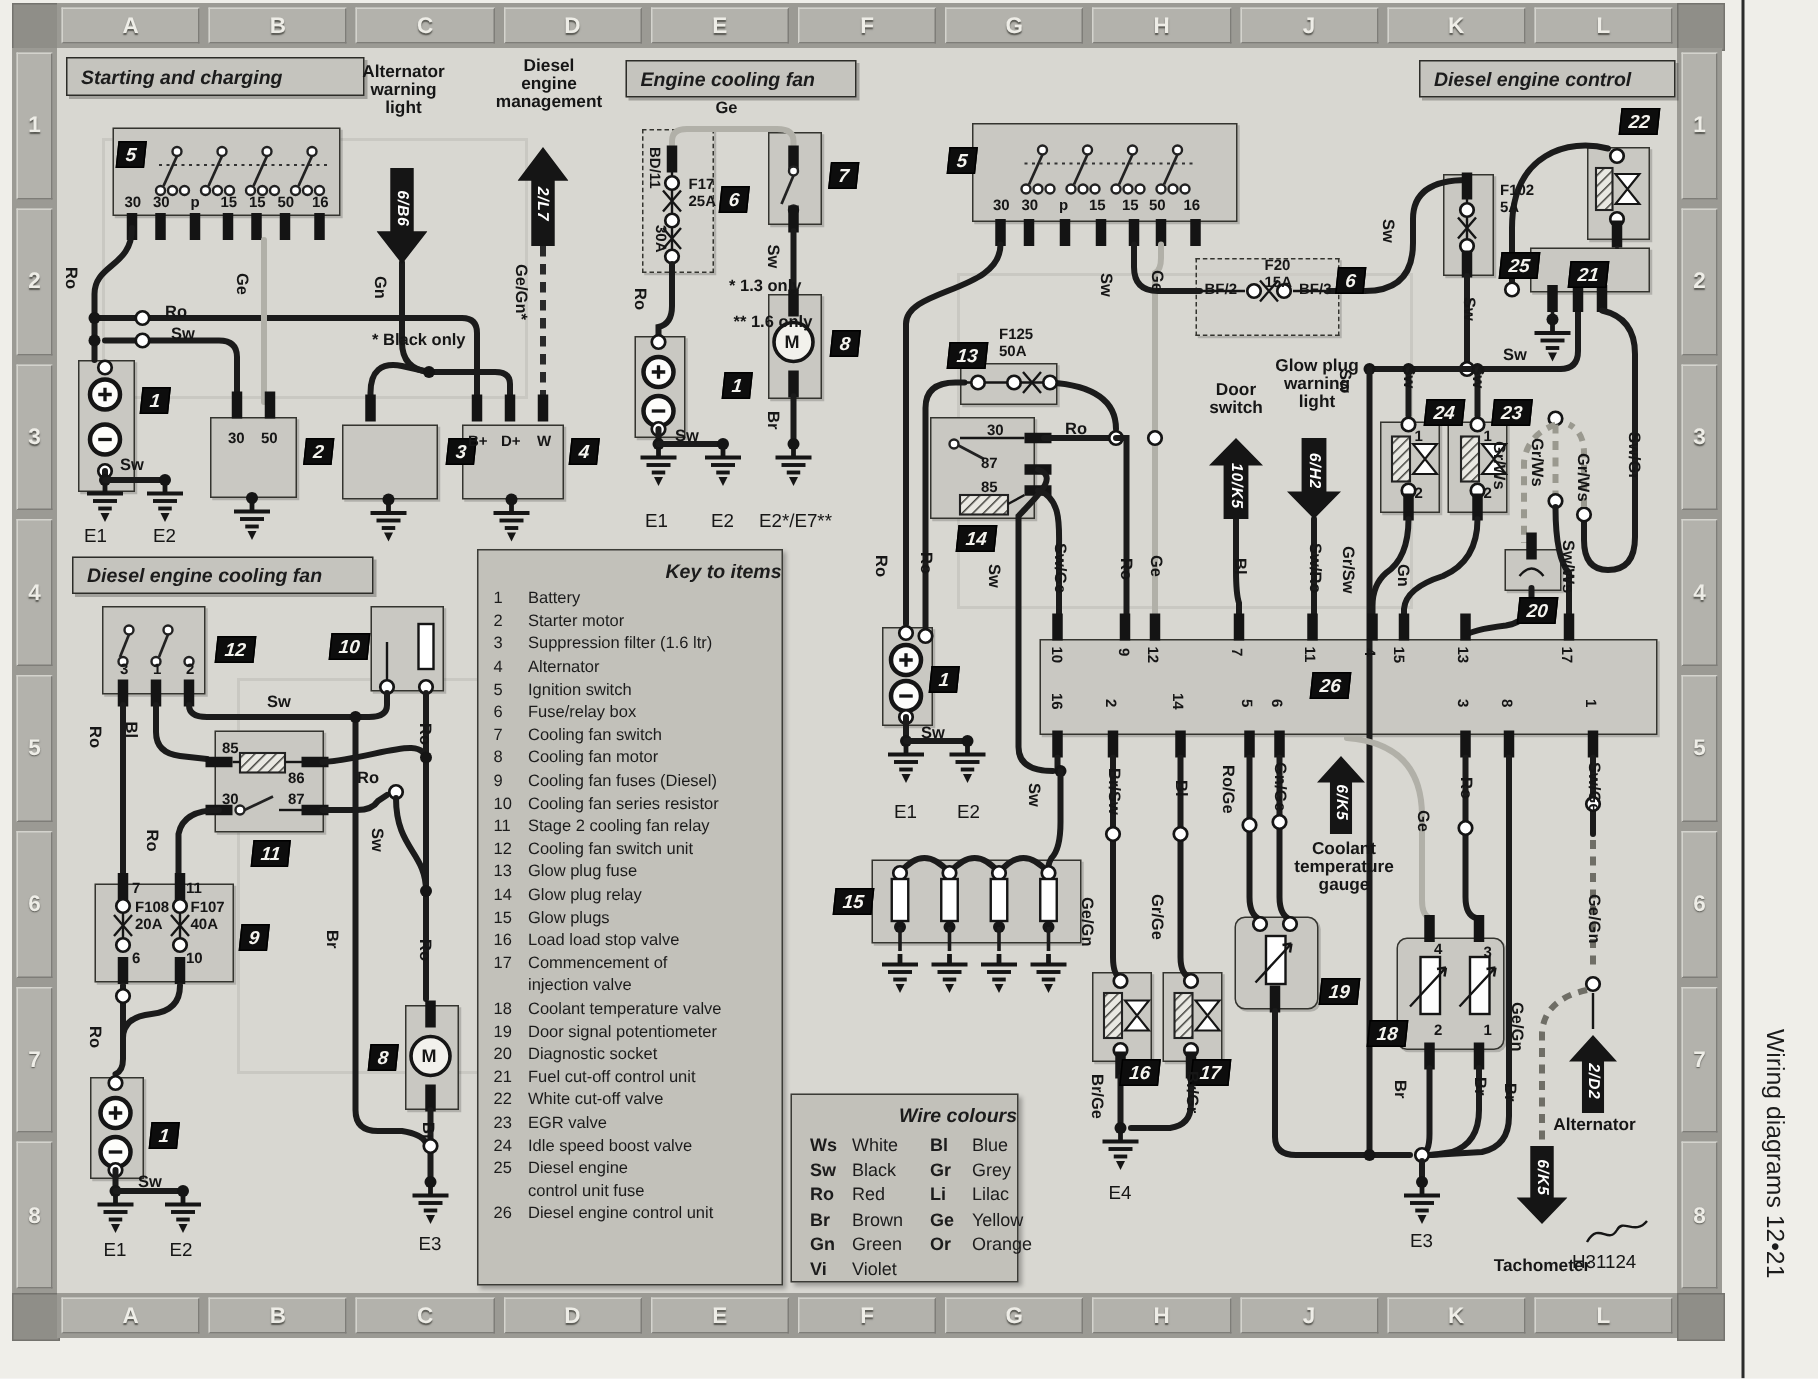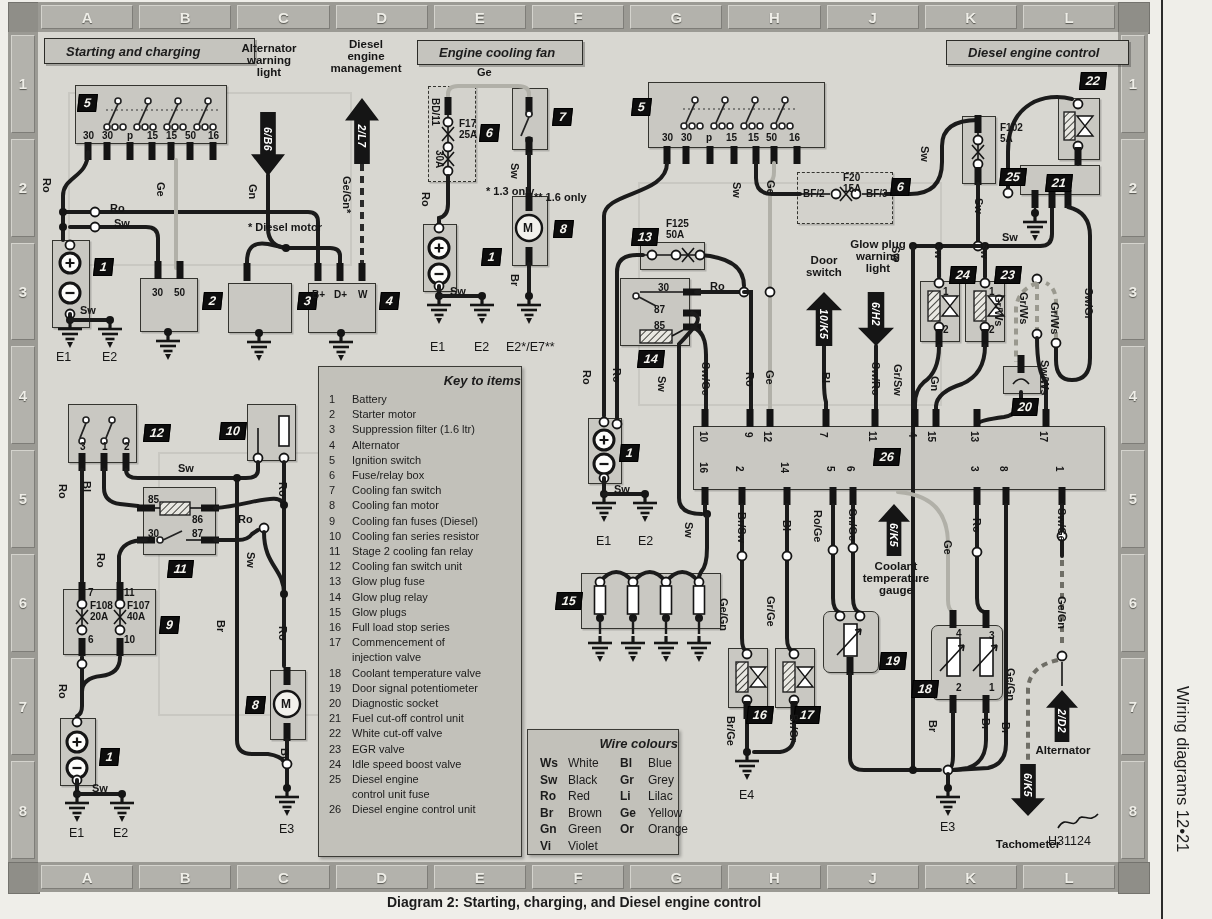--- a/index.html
+++ b/index.html
@@ -19,21 +19,21 @@
   .cbox.dash{border-style:dashed;background:rgba(207,206,200,.55);}
   .cbox.round{border-radius:7px;}
   .panel{position:absolute;background:#c2c1ba;border:1.6px solid #3b3b36;box-shadow:2px 2px 3px rgba(0,0,0,.28);}
   .ptitle{font:italic 700 13px "Liberation Sans",sans-serif;text-align:right;margin:6px 0 4px;}
   .krow{display:flex;gap:5px;padding:0 6px 0 10px;font:400 11px/15.2px "Liberation Sans",sans-serif;}
   .knum{width:18px;flex:none;}
   .ktext{white-space:pre-line;}
   .crow{display:grid;grid-template-columns:28px 52px 28px 1fr;padding:0 4px 0 12px;font:400 12px/16.5px "Liberation Sans",sans-serif;}
   .cab{font-weight:700;}
   .shdr{position:absolute;background:#c5c4be;border:1.6px solid #2c2c28;box-shadow:2px 2px 0 rgba(0,0,0,.25);
-        font:italic 700 13px "Liberation Sans",sans-serif;display:flex;align-items:center;padding-left:21px;}
+        font:italic 700 13px "Liberation Sans",sans-serif;display:flex;align-items:center;padding-left:9px;}
   .badge{position:absolute;background:#0d0d0d;color:#f4f3ee;font:italic 700 12.5px "Liberation Sans",sans-serif;
          padding:1px 5px;transform:skewX(-6deg);border:1px solid #000;}
   .lbl{position:absolute;font:700 11px "Liberation Sans",sans-serif;color:#161616;white-space:pre-line;
        transform-origin:0 0;line-height:1.06;}
   .lbl.t{font:600 10px "Liberation Sans",sans-serif;}
   .lbl.f{font:600 10px "Liberation Sans",sans-serif;}
   .lbl.p{font:600 10px "Liberation Sans",sans-serif;}
   .lbl.n{font:700 11.5px "Liberation Sans",sans-serif;text-align:center;transform:translateX(-50%);}
   .lbl.g{font:400 12.5px "Liberation Sans",sans-serif;}
   .lbl.m{font:700 12px "Liberation Sans",sans-serif;}
@@ -218,21 +218,21 @@
       <div class="krow">
         <span class="knum">14</span>
         <span class="ktext">Glow plug relay</span>
       </div>
       <div class="krow">
         <span class="knum">15</span>
         <span class="ktext">Glow plugs</span>
       </div>
       <div class="krow">
         <span class="knum">16</span>
-        <span class="ktext">Full load stop series</span>
+        <span class="ktext">Load load stop valve</span>
       </div>
       <div class="krow">
         <span class="knum">17</span>
         <span class="ktext">Commencement of
 injection valve</span>
       </div>
       <div class="krow">
         <span class="knum">18</span>
         <span class="ktext">Coolant temperature valve</span>
       </div>
@@ -700,20 +700,21 @@
       <use href="#dot" x="645" y="494"></use>
     <use href="#gnd" x="604" y="496"></use>
       <use href="#gnd" x="645" y="496"></use>
 
     <path d="M1058,828 C1066,814 1072,830 1078,820 C1082,812 1090,824 1098,814" class="th"></path>
   </svg>
 
   <div class="shdr" style="left: 44px; top: 38px; width: 188px; height: 24px;">Starting and charging</div>
     <div class="shdr" style="left: 417px; top: 40px; width: 143px; height: 23px;">Engine cooling fan</div>
     <div class="shdr" style="left: 946px; top: 40px; width: 160px; height: 23px;">Diesel engine control</div>
+    <div class="shdr" style="left: 48px; top: 371px; width: 190px; height: 23px;">Diesel engine cooling fan</div>
   <div class="badge" style="left: 78px; top: 94px;">5</div>
     <div class="badge" style="left: 94px; top: 258px;">1</div>
     <div class="badge" style="left: 203px; top: 292px;">2</div>
     <div class="badge" style="left: 298px; top: 292px;">3</div>
     <div class="badge" style="left: 380px; top: 292px;">4</div>
     <div class="badge" style="left: 480px; top: 124px;">6</div>
     <div class="badge" style="left: 553px; top: 108px;">7</div>
     <div class="badge" style="left: 482px; top: 248px;">1</div>
     <div class="badge" style="left: 554px; top: 220px;">8</div>
     <div class="badge" style="left: 144px; top: 424px;">12</div>
@@ -751,37 +752,37 @@
 light</div>
     <div class="lbl n" style="left: 366px; top: 38px;">Diesel
 engine
 management</div>
     <div class="lbl" style="left: 52px; top: 178px; transform: rotate(90deg);">Ro</div>
     <div class="lbl" style="left: 110px; top: 203px;">Ro</div>
     <div class="lbl" style="left: 114px; top: 218px;">Sw</div>
     <div class="lbl" style="left: 166px; top: 182px; transform: rotate(90deg);">Ge</div>
     <div class="lbl" style="left: 258px; top: 184px; transform: rotate(90deg);">Gn</div>
     <div class="lbl" style="left: 352px; top: 176px; transform: rotate(90deg);">Ge/Gn*</div>
-    <div class="lbl nb" style="left: 248px; top: 222px;">* Diesel motor</div>
+    <div class="lbl nb" style="left: 248px; top: 222px;">* Black only</div>
     <div class="lbl t" style="left: 152px; top: 287px;">30</div>
     <div class="lbl t" style="left: 174px; top: 287px;">50</div>
     <div class="lbl t" style="left: 312px; top: 289px;">B+</div>
     <div class="lbl t" style="left: 334px; top: 289px;">D+</div>
     <div class="lbl t" style="left: 358px; top: 289px;">W</div>
     <div class="lbl" style="left: 80px; top: 305px;">Sw</div>
     <div class="lbl g" style="left: 56px; top: 350px;">E1</div>
     <div class="lbl g" style="left: 102px; top: 350px;">E2</div>
     <div class="lbl" style="left: 477px; top: 67px;">Ge</div>
     <div class="lbl t" style="left: 441px; top: 98px; transform: rotate(90deg);">BD/11</div>
     <div class="lbl f" style="left: 459px; top: 118px;">F17
 25A</div>
     <div class="lbl t" style="left: 445px; top: 150px; transform: rotate(90deg);">30A</div>
     <div class="lbl" style="left: 431px; top: 192px; transform: rotate(90deg);">Ro</div>
     <div class="lbl nb2" style="left: 486px; top: 186px;">* 1.3 only</div>
-    <div class="lbl nb2" style="left: 489px; top: 192px; margin-left: 45px;">** 1.6 only</div>
+    <div class="lbl nb2" style="left: 489px; top: 210px;">** 1.6 only</div>
     <div class="lbl" style="left: 520px; top: 163px; transform: rotate(90deg);">Sw</div>
     <div class="lbl" style="left: 520px; top: 274px; transform: rotate(90deg);">Br</div>
     <div class="lbl" style="left: 450px; top: 286px;">Sw</div>
     <div class="lbl g" style="left: 430px; top: 340px;">E1</div>
     <div class="lbl g" style="left: 474px; top: 340px;">E2</div>
     <div class="lbl g" style="left: 506px; top: 340px;">E2*/E7**</div>
     <div class="lbl t" style="left: 80px; top: 441px;">3</div>
     <div class="lbl t" style="left: 102px; top: 441px;">1</div>
     <div class="lbl t" style="left: 124px; top: 441px;">2</div>
     <div class="lbl" style="left: 178px; top: 463px;">Sw</div>
@@ -928,16 +929,15 @@
     <div class="arrow up" style="left: 878px; top: 504px; width: 32px; height: 52px;">
       <span>6/K5</span>
     </div>
     <div class="arrow up" style="left: 1046px; top: 690px; width: 32px; height: 52px;">
       <span>2/D2</span>
     </div>
     <div class="arrow down" style="left: 1011px; top: 764px; width: 34px; height: 52px;">
       <span>6/K5</span>
     </div>
 
-  <div id="caption">Diagram 2: Starting, charging, and Diesel engine control</div>
   <div id="edge-line"></div>
   <div id="sidebar">Wiring diagrams 12•21</div>
 </div>
 
 </body></html>

